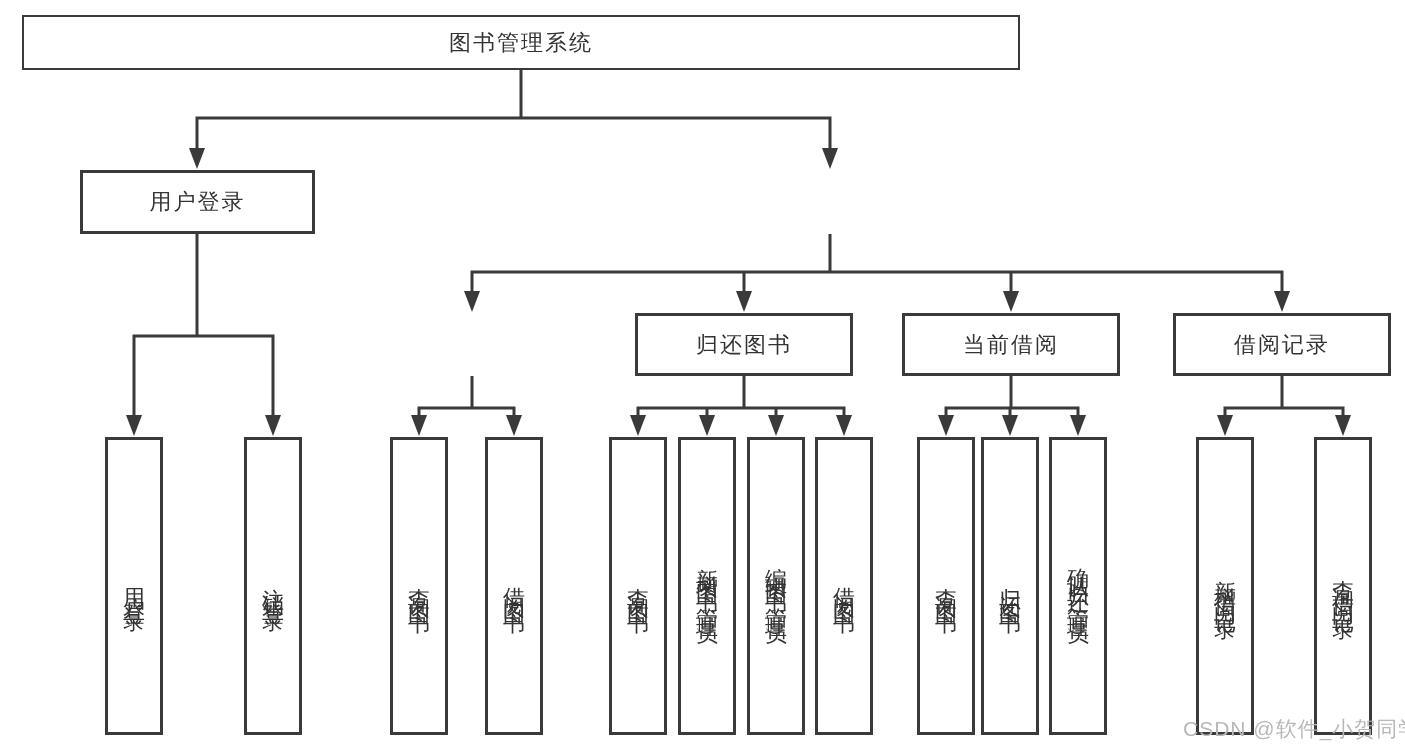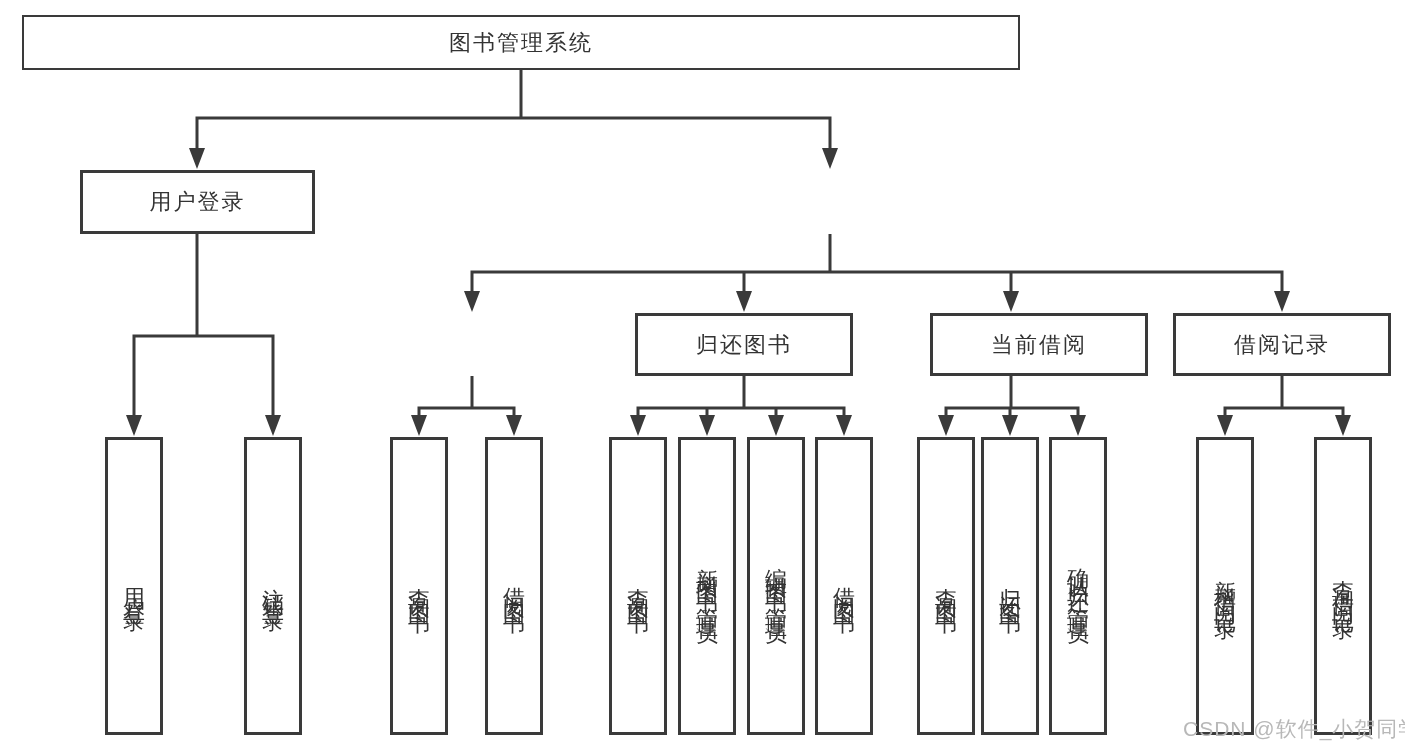--- a/index.html
+++ b/index.html
@@ -29,21 +29,21 @@
     z-index:2;
     text-align:center;
   }
   .root{left:22px;top:15px;width:998px;height:55px;border-width:2px;font-size:22px;letter-spacing:2px;}
   .lvl1{top:170px;width:235px;height:64px;font-size:22px;letter-spacing:2px;}
   .l1-a{left:80px;}
   .l1-b{left:712px;}
   .lvl2{top:313px;width:218px;height:63px;font-size:22px;letter-spacing:2px;}
   .l2-a{left:363px;}
   .l2-b{left:635px;}
-  .l2-c{left:902px;margin-left:28px;}
+  .l2-c{left:902px;}
   .l2-d{left:1173px;}
   .leaf{
     top:437px;width:58px;height:298px;
     writing-mode:vertical-rl;
     font-size:22px;
     letter-spacing:8px;
     line-height:1;
   }
   .lf-a1{left:105px;}  .lf-a2{left:244px;}
   .lf-b1{left:390px;}  .lf-b2{left:485px;}

